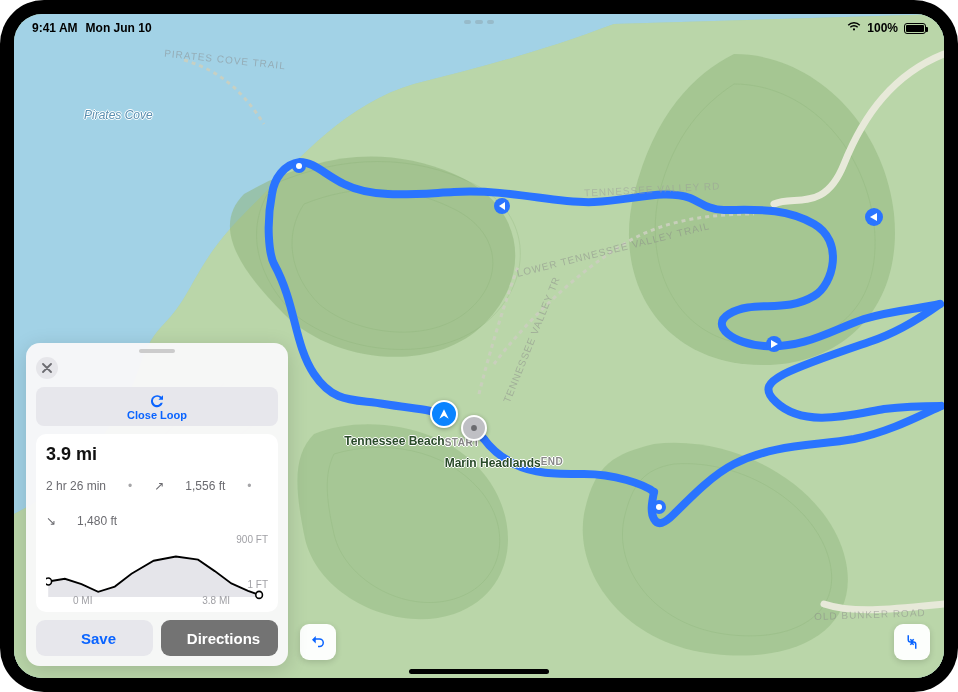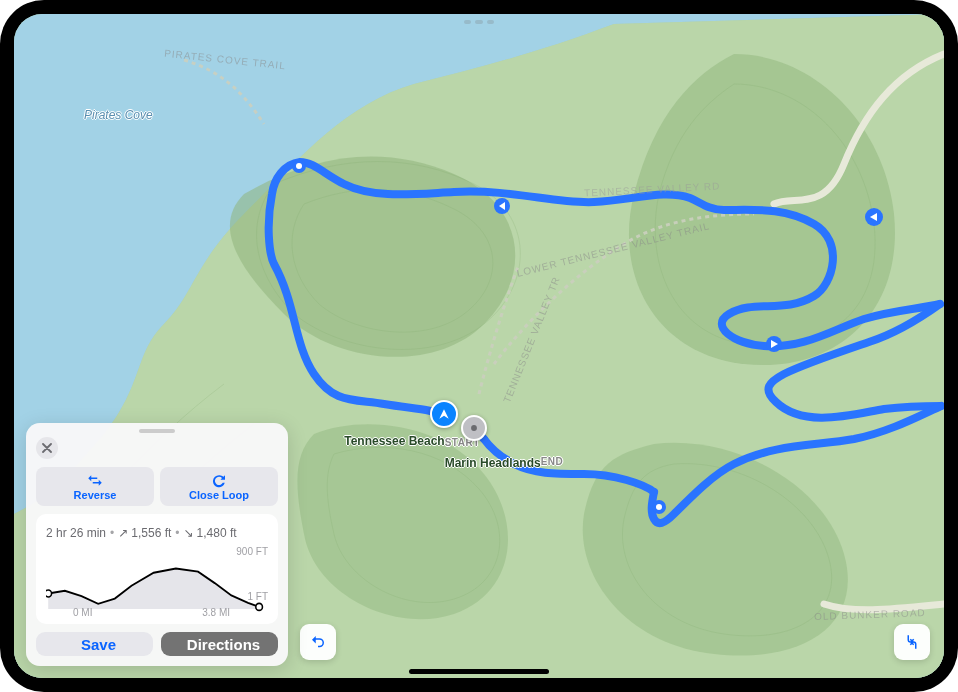--- a/index.html
+++ b/index.html
@@ -42,49 +42,66 @@
   .close-btn { width:22px; height:22px; border-radius:11px; background:#e6e6ea; display:flex; align-items:center; justify-content:center; cursor:pointer; }
   .close-btn svg { width:10px; height:10px; }
 
   .seg-row { display:flex; gap:6px; margin-bottom:8px; }
   .seg-btn { flex:1; background:#e7e7ec; border-radius:8px; padding:6px 4px 5px; display:flex; flex-direction:column; align-items:center; gap:2px; cursor:pointer; }
   .seg-btn .seg-icon { width:18px; height:14px; color:#0a64ff; display:flex; align-items:center; justify-content:center; }
   .seg-btn .seg-label { font-size:11px; font-weight:600; color:#0a64ff; }
 
   .stats-box { background:#fff; border-radius:10px; padding:10px 10px 8px; margin-bottom:8px; }
   .dist { font-size:18px; font-weight:700; color:#111; }
-  .sub { font-size:12px; color:#6b6b70; margin-top:2px; display:flex; gap:3px; align-items:center; flex-wrap:wrap; }
+  .sub { font-size:12px; color:#6b6b70; margin-top:14px; display:flex; gap:21px; align-items:center; flex-wrap:wrap; }
   .sub .sep { opacity:.6; margin:0 1px; }
 
   .elev-wrap { position:relative; margin-top:6px; height:70px; }
   .elev-wrap svg { width:100%; height:100%; }
   .elev-ylabel { position:absolute; right:0; font-size:10px; color:#a0a0a5; }
   .elev-xlabel { position:absolute; bottom:-2px; font-size:10px; color:#a0a0a5; }
 
   .action-row { display:flex; gap:8px; }
-  .action-btn { flex:1; height:24px; border-radius:9px; display:flex; align-items:center; justify-content:center; font-size:15px; font-weight:600; cursor:pointer;padding-left:8px; }
+  .action-btn { flex:1; height:36px; border-radius:9px; display:flex; align-items:center; justify-content:center; font-size:15px; font-weight:600; cursor:pointer;padding-left:8px; }
   .btn-secondary { background:#e7e7ec; color:#0a64ff; }
   .btn-primary { background:#737373; color:#fff; }
 
   
   .float-btn { position:absolute; width:36px; height:36px; background:rgba(255,255,255,.96); border-radius:9px; display:flex; align-items:center; justify-content:center; box-shadow:0 2px 6px rgba(0,0,0,.15); cursor:pointer; z-index:35; }
   .float-btn svg { width:18px; height:18px; color:#0a64ff; }
 
   
   .home-ind { position:absolute; left:50%; bottom:4px; transform:translateX(-50%); width:140px; height:5px; background:#000; border-radius:3px; z-index:60; }
 
   .pills-indicator { position:absolute; top:6px; left:50%; transform:translateX(-50%); width:30px; height:4px; display:flex; gap:4px; z-index:55; }
   .pills-indicator span { flex:1; height:4px; background:rgba(120,120,120,.25); border-radius:2px; }
 </style>
 </head>
 <body>
 
 <div class="device-frame">
   <div class="screen">
 
+    <div class="status-bar">
+      <div class="status-left">
+        <span>9:41 AM</span>
+        <span>Mon Jun 10</span>
+      </div>
+      <div class="status-right">
+        <span class="wifi-icon">
+          <svg viewBox="0 0 16 12" width="14" height="11">
+              <path d="M8 10.5a1.2 1.2 0 100-2.4 1.2 1.2 0 000 2.4zM3.2 6.3a6.8 6.8 0 019.6 0l-1.2 1.2a5.1 5.1 0 00-7.2 0L3.2 6.3zM.8 3.9a10.2 10.2 0 0114.4 0l-1.2 1.2a8.5 8.5 0 00-12 0L.8 3.9z" fill="#000"></path>
+            </svg>
+        </span>
+        <span>100%</span>
+        <span class="battery">
+            <span class="battery-fill"></span>
+          </span>
+      </div>
+    </div>
 
     <div class="pills-indicator">
         <span></span>
         <span></span>
         <span></span>
       </div>
 
     <div class="map">
       <svg viewBox="0 0 930 664" preserveAspectRatio="none">
 
@@ -221,36 +238,29 @@
           <svg viewBox="0 0 10 10">
               <path d="M1 1l8 8M9 1l-8 8" stroke="#6b6b70" stroke-width="1.8" stroke-linecap="round"></path>
             </svg>
         </div>
       </div>
 
       <div class="seg-row">
         <div class="seg-btn">
           <span class="seg-icon">
             <svg viewBox="0 0 24 20">
-                <path d="M7 3l-4 4 4 4V8h8V6H7V3zm10 14l4-4-4-4v3H9v2h8v3z" fill="currentColor"></path>
-              </svg>
-          </span>
-          <span class="seg-label">Reverse</span>
-        </div>
-        <div class="seg-btn">
-          <span class="seg-icon">
-            <svg viewBox="0 0 24 20">
                 <path d="M12 3a8 8 0 107.7 10H17a5.5 5.5 0 11-1-6.3L14 9h6V3l-2 2A8 8 0 0012 3z" fill="currentColor"></path>
               </svg>
           </span>
           <span class="seg-label">Close Loop</span>
         </div>
       </div>
 
       <div class="stats-box">
+        <div class="dist">3.9 mi</div>
         <div class="sub">
           <span>2 hr 26 min</span>
           <span class="sep">•</span>
           <span>↗</span>
           <span>1,556 ft</span>
           <span class="sep">•</span>
           <span>↘</span>
           <span>1,480 ft</span>
         </div>
 

